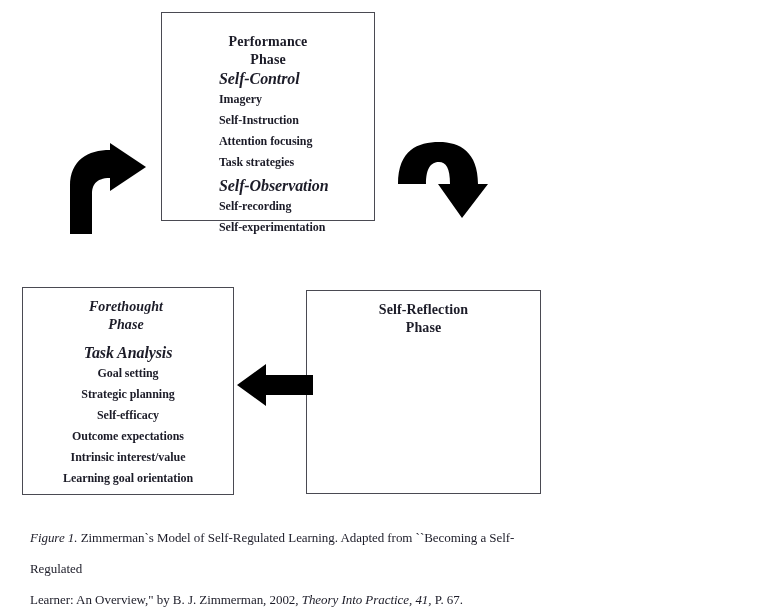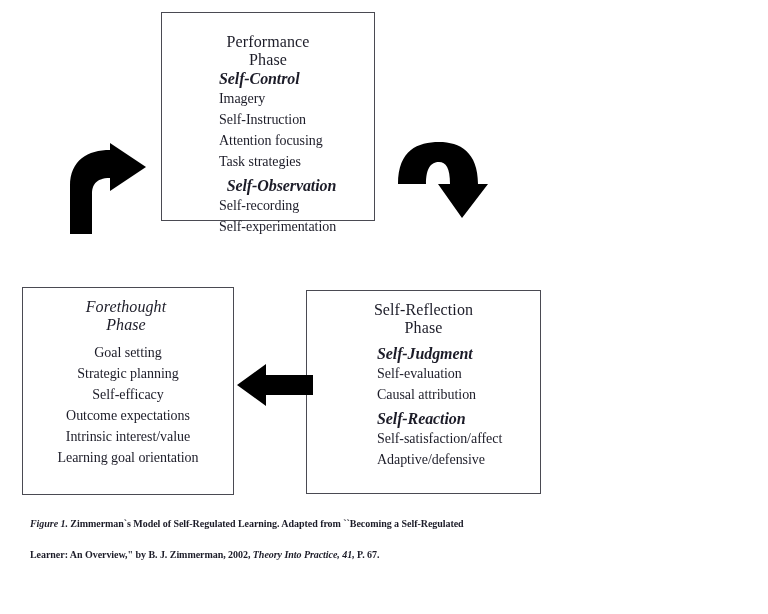--- a/index.html
+++ b/index.html
@@ -51,45 +51,46 @@
     height: 204px;
   }
 
   .box-inner {
     position: relative;
     width: 100%;
     height: 100%;
   }
 
   .phase-title {
-    font-weight: normal;
-    font-size: 16px;
+    font-weight: bold;
+    font-size: 14px;
     line-height: 18px;
     text-align: center;
     margin: 0;
     letter-spacing: 0.1px;
   }
   .phase-title.italic {
     font-style: italic;
   }
 
   .group-head {
     font-weight: bold;
     font-style: italic;
     font-size: 16px;
     line-height: 16px;
     margin: 0;
     letter-spacing: -0.1px;
   }
 
   .item {
-    font-size: 14px;
+    font-size: 12px;
     line-height: 16px;
     margin: 0;
     letter-spacing: -0.05px;
+    font-weight: bold;
   }
 
   
   #box-performance .title-wrap {
     position: absolute;
     left: 0; right: 0;
     top: 20px;
   }
   #box-performance .list-wrap {
     position: absolute;
@@ -140,27 +141,26 @@
     position: absolute;
   }
   #arrow-left-up   { left: 62px;  top: 142px; width: 92px; height: 92px; }
   #arrow-right-down{ left: 396px; top: 140px; width: 92px; height: 82px; }
   #arrow-to-left   { left: 236px; top: 362px; width: 78px; height: 46px; }
 
   
   .caption {
     position: absolute;
     left: 30px;
-    top: 508px;
+    top: 522px;
     width: 530px;
-    font-size: 10px;
+    font-size: 13px;
     line-height: 31px;
     color: #1c1c28;
     letter-spacing: -0.05px;
-    font-weight: bold;
   }
   .caption .it { font-style: italic; }
 </style>
 </head>
 <body>
 
 <div class="canvas">
 
   <div class="phase-box" id="box-performance">
     <div class="box-inner">
@@ -181,44 +181,37 @@
     </div>
   </div>
 
   <div class="phase-box" id="box-forethought">
     <div class="box-inner">
       <div class="title-wrap">
         <div class="phase-title italic">Forethought</div>
         <div class="phase-title italic">Phase</div>
       </div>
       <div class="list-wrap">
+        <div class="group-head">Task Analysis</div>
         <div class="item">Goal setting</div>
         <div class="item">Strategic planning</div>
         <div class="item">Self-efficacy</div>
         <div class="item">Outcome expectations</div>
         <div class="item">Intrinsic interest/value</div>
         <div class="item">Learning goal orientation</div>
       </div>
     </div>
   </div>
 
   <div class="phase-box" id="box-reflection">
     <div class="box-inner">
       <div class="title-wrap">
         <div class="phase-title">Self-Reflection</div>
         <div class="phase-title">Phase</div>
       </div>
-      <div class="list-wrap">
-        <div class="group-head">Self-Judgment</div>
-        <div class="item">Self-evaluation</div>
-        <div class="item">Causal attribution</div>
-        <div class="group-head second">Self-Reaction</div>
-        <div class="item">Self-satisfaction/affect</div>
-        <div class="item">Adaptive/defensive</div>
-      </div>
     </div>
   </div>
 
   <div class="arrow" id="arrow-left-up">
     <svg width="92" height="92" viewBox="0 0 92 92" xmlns="http://www.w3.org/2000/svg">
       <path d="M 8,92 L 8,44 C 8,18 26,8 48,8 L 48,1 L 84,25 L 48,49 L 48,36 C 33,36 30,44 30,52 L 30,92 Z" fill="#000000"></path>
     </svg>
   </div>
 
   <div class="arrow" id="arrow-right-down">

